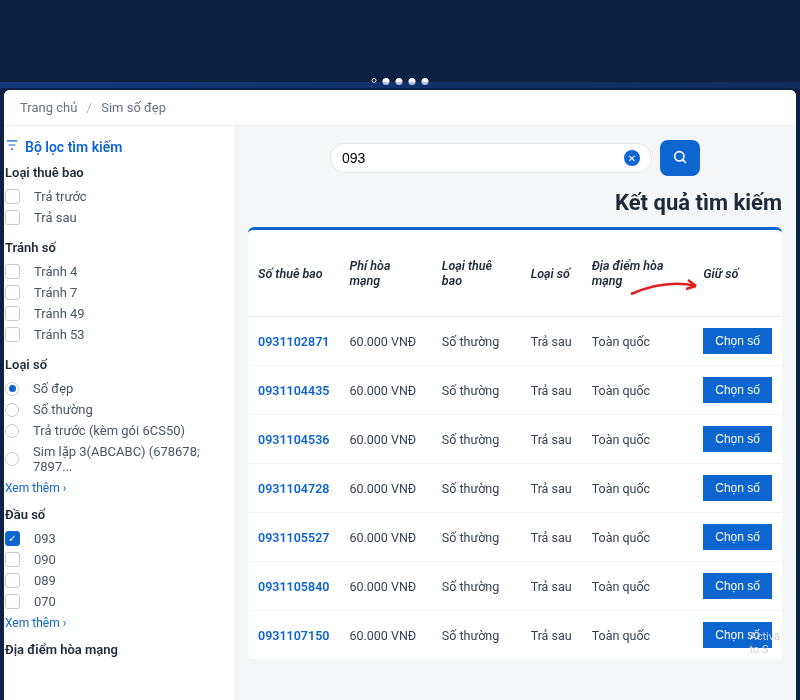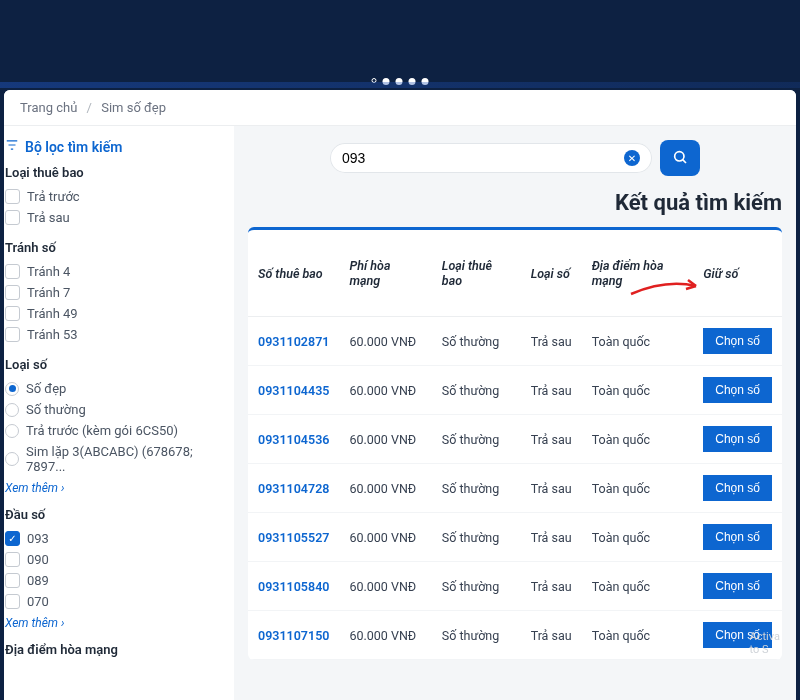--- a/index.html
+++ b/index.html
@@ -60,37 +60,37 @@
     overflow: hidden;
   }
   .filter-title {
     display: flex; align-items: center; gap: 6px;
     font-weight: 600; color: #0d66d0; font-size: 14px; margin-bottom: 10px;
   }
   .filter-title svg { width: 14px; height: 14px; }
   .filter-group { margin-bottom: 12px; }
   .filter-group-title { font-weight: 600; color: #1f2937; font-size: 13px; margin-bottom: 6px; }
   .filter-option {
-    display: flex; align-items: center; gap: 7px;
+    display: flex; align-items: center; gap: 14px;
     padding: 3px 0; color: #4b5563; font-size: 13px;
   }
   .checkbox {
     width: 15px; height: 15px; border: 1px solid #c5cad1; border-radius: 3px;
     display: inline-flex; align-items: center; justify-content: center;
     flex-shrink: 0;
   }
   .checkbox.checked { background: #0d66d0; border-color: #0d66d0; color: #fff; }
   .checkbox.checked::after { content: "✓"; font-size: 10px; }
   .radio {
     width: 14px; height: 14px; border: 1px solid #c5cad1; border-radius: 50%;
     display: inline-flex; align-items: center; justify-content: center;
     flex-shrink: 0;
   }
   .radio.checked::after { content: ""; width: 7px; height: 7px; border-radius: 50%; background: #0d66d0; }
-  .see-more { color: #0d66d0; font-size: 12px; display: flex; align-items: center; gap: 3px; cursor: pointer; margin-top: 4px; font-style: italic;}
+  .see-more { color: #0d66d0; font-size: 12px; display: flex; align-items: center; gap: 3px; cursor: pointer; margin-top: 4px;}
   .main {
     flex: 1;
     padding: 14px 14px 0 14px;
     background: #f4f6f8;
     overflow: hidden;
     position: relative;
   }
   .searchbar {
     display: flex; gap: 8px; align-items: center;
     margin: 0 auto 14px auto;

